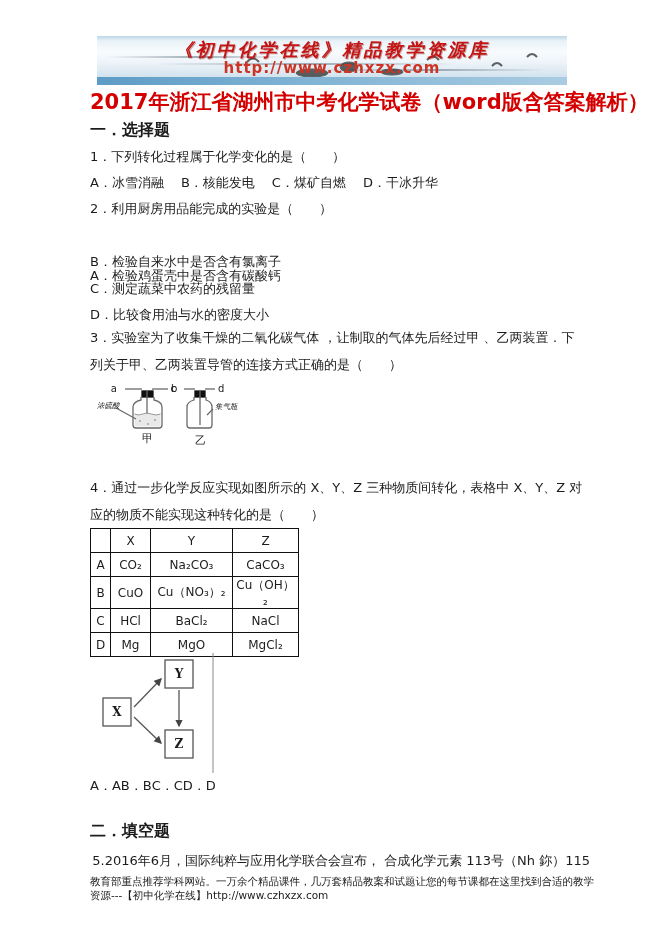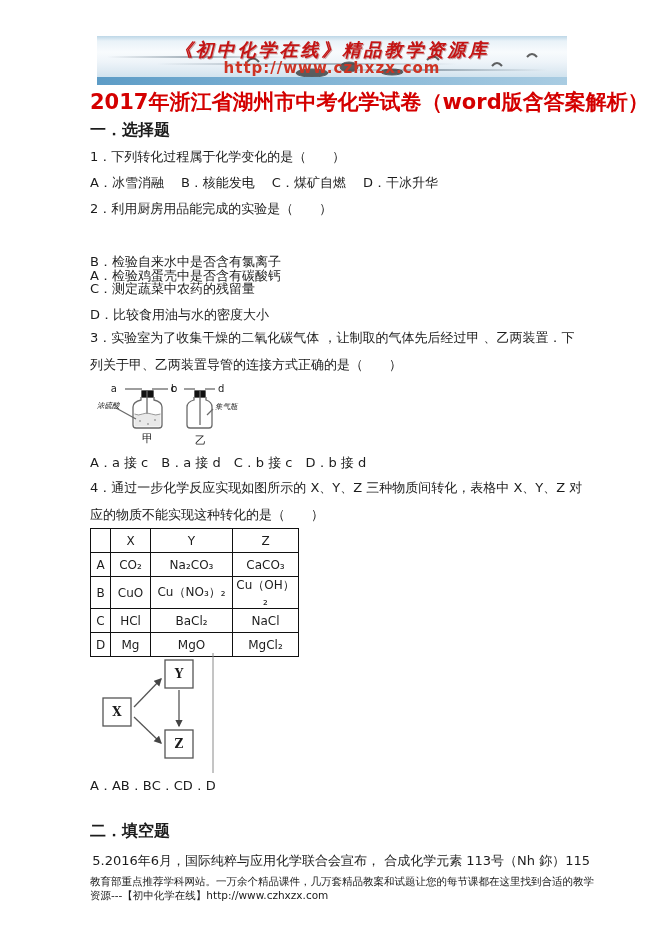--- a/index.html
+++ b/index.html
@@ -127,26 +127,20 @@
       <text x="76" y="11">b</text>
       <text x="81" y="11" text-anchor="end">c</text>
       <text x="123" y="11">d</text>
       <text x="2" y="27" font-size="7.5" font-style="italic">浓硫酸</text>
       <text x="120" y="28" font-size="7.5" font-style="italic">集气瓶</text>
       <text x="47" y="61" font-size="11">甲</text>
       <text x="100" y="63" font-size="11">乙</text>
     </g>
   </svg>
 
-  <div class="abs line opts" style="top:454px; gap:13px;">
-    <span>A．a 接 c</span>
-    <span>B．a 接 d</span>
-    <span>C．b 接 c</span>
-    <span>D．b 接 d</span>
-  </div>
 
   <div class="abs line" style="top:479px;">4．通过一步化学反应实现如图所示的 X、Y、Z 三种物质间转化，表格中 X、Y、Z 对</div>
   <div class="abs line" style="top:506px;">应的物质不能实现这种转化的是（　　）</div>
 
   <table class="abs qtable">
     <tbody>
         <tr>
       <td class="c0"></td>
       <td class="c1">X</td>
       <td class="c2">Y</td>

